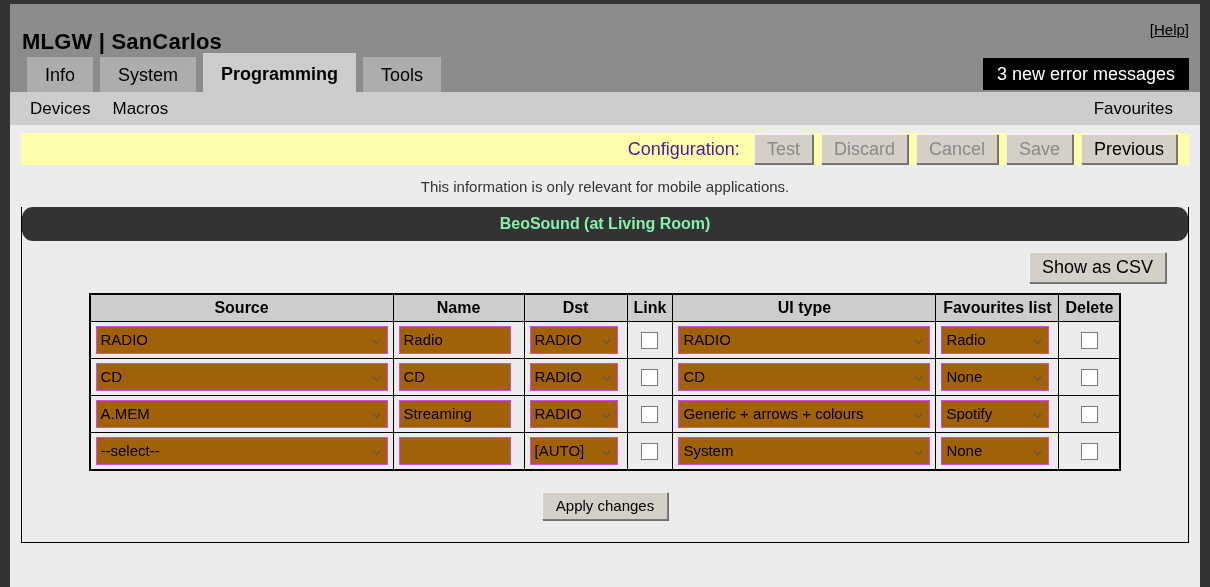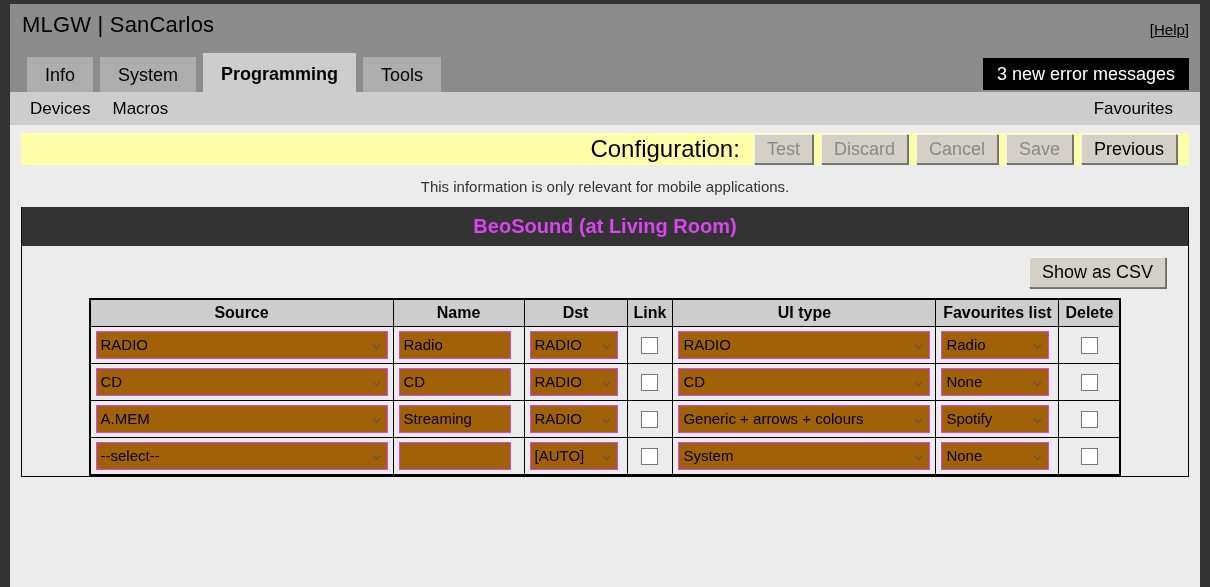--- a/index.html
+++ b/index.html
@@ -29,23 +29,23 @@
 
   
   .top-header {
     position: relative;
     height: 88px;
     background: #8c8c8c;
   }
   .brand {
     position: absolute;
     left: 12px;
-    top: 8px;
+    top: 25px;
     font-size: 22px;
-    font-weight: normal;
+    font-weight: bold;
     color: #000;
     letter-spacing: 0.2px;
     white-space: nowrap;
   }
   .help-link {
     position: absolute;
     right: 11px;
     top: 17px;
     font-size: 15px;
     color: #000;
@@ -136,22 +136,22 @@
     margin: 8px 11px 0 11px;
     height: 32px;
     background: #ffffaa;
     display: flex;
     align-items: center;
     justify-content: flex-end;
     padding-right: 8px;
     box-sizing: border-box;
   }
   .config-label {
-    font-size: 24px;
-    color: #000000;
+    font-size: 18px;
+    color: #4c1d95;
     margin-right: 10px;
   }
   .btn {
     font-family: "Liberation Sans", sans-serif;
     font-size: 18px;
     background: #d4d0c8;
     border: 1px solid #7a7a7a;
     border-top-color: #f2f2f2;
     border-left-color: #f2f2f2;
     color: #000;
@@ -176,25 +176,26 @@
 
   
   .panel {
     margin: 0 11px 0 11px;
     border: 1px solid #000;
     border-top: none;
     background: #ececec;
   }
   .panel-title {
     background: #333333;
-    color: #d946ef;
-    font-size: 20px;
+    color: #86efac;
+    font-size: 16px;
     font-weight: bold;
     text-align: center;
     padding: 8px 0 8px 0;
+    border-radius: 11px;
   }
   .panel-body {
     padding: 11px 14px 0 14px;
   }
   .csv-row {
     display: flex;
     justify-content: flex-end;
     padding-right: 4px;
   }
 
@@ -550,17 +551,20 @@
               </td>
               <td class="c-del">
                 <span class="chk"></span>
               </td>
             </tr>
 
           </tbody>
         </table>
       </div>
 
+      <div class="apply-row">
+        <button class="btn">Apply changes</button>
+      </div>
 
     </div>
   </div>
 
 </div>
 
 </body></html>

